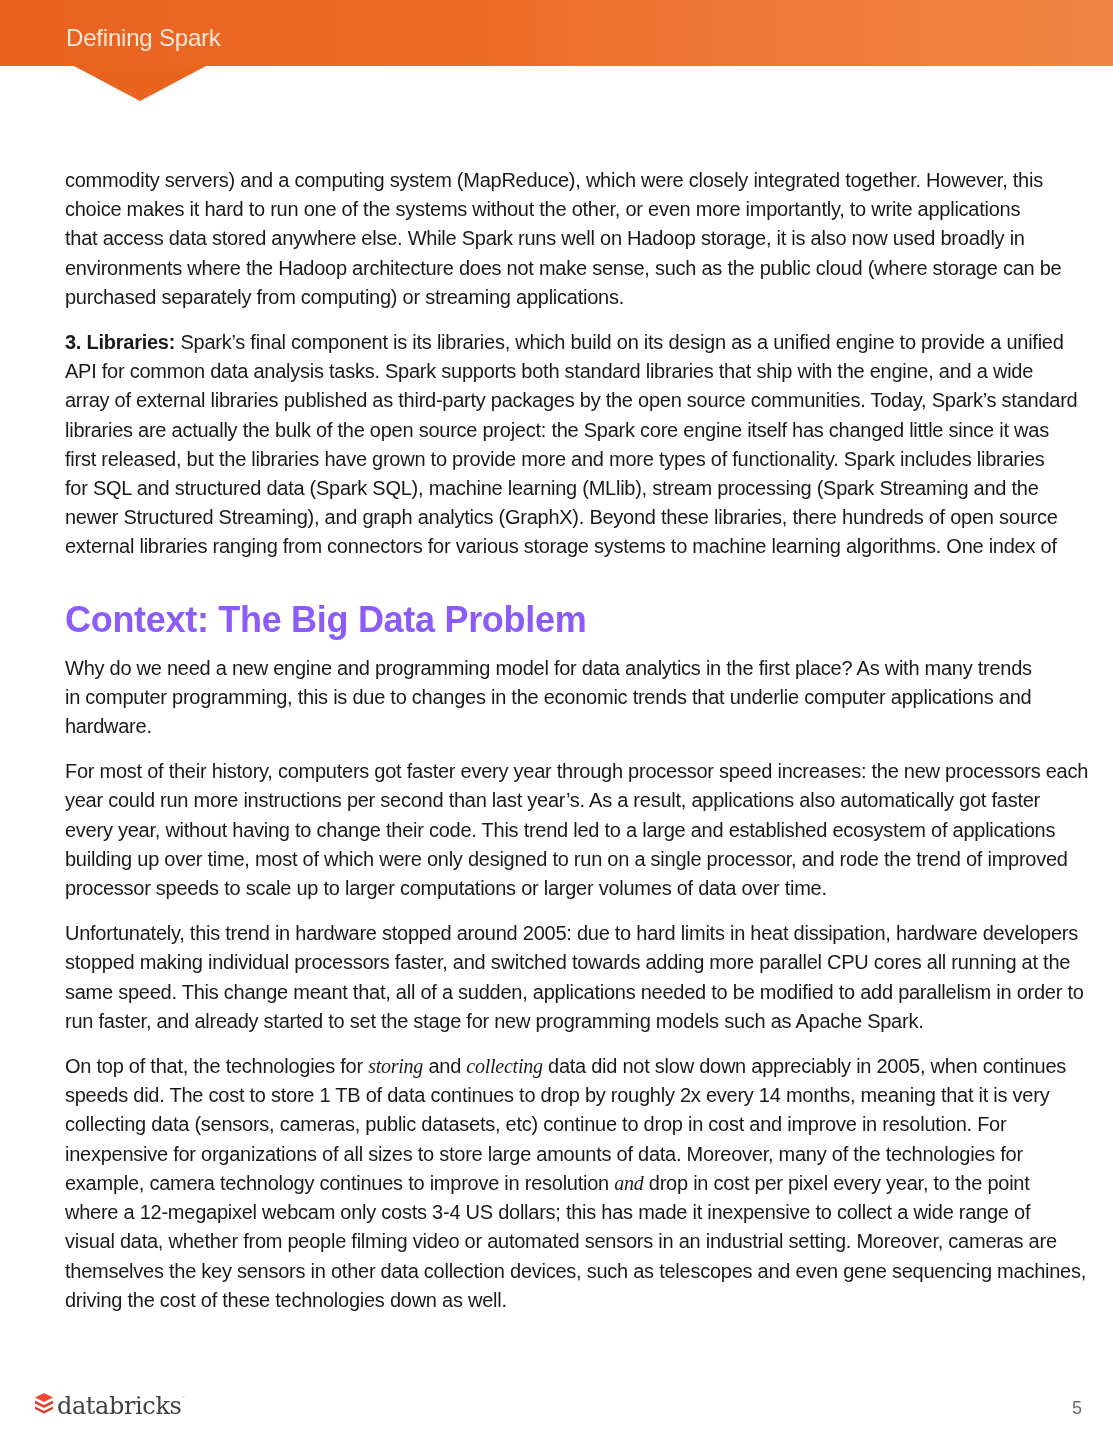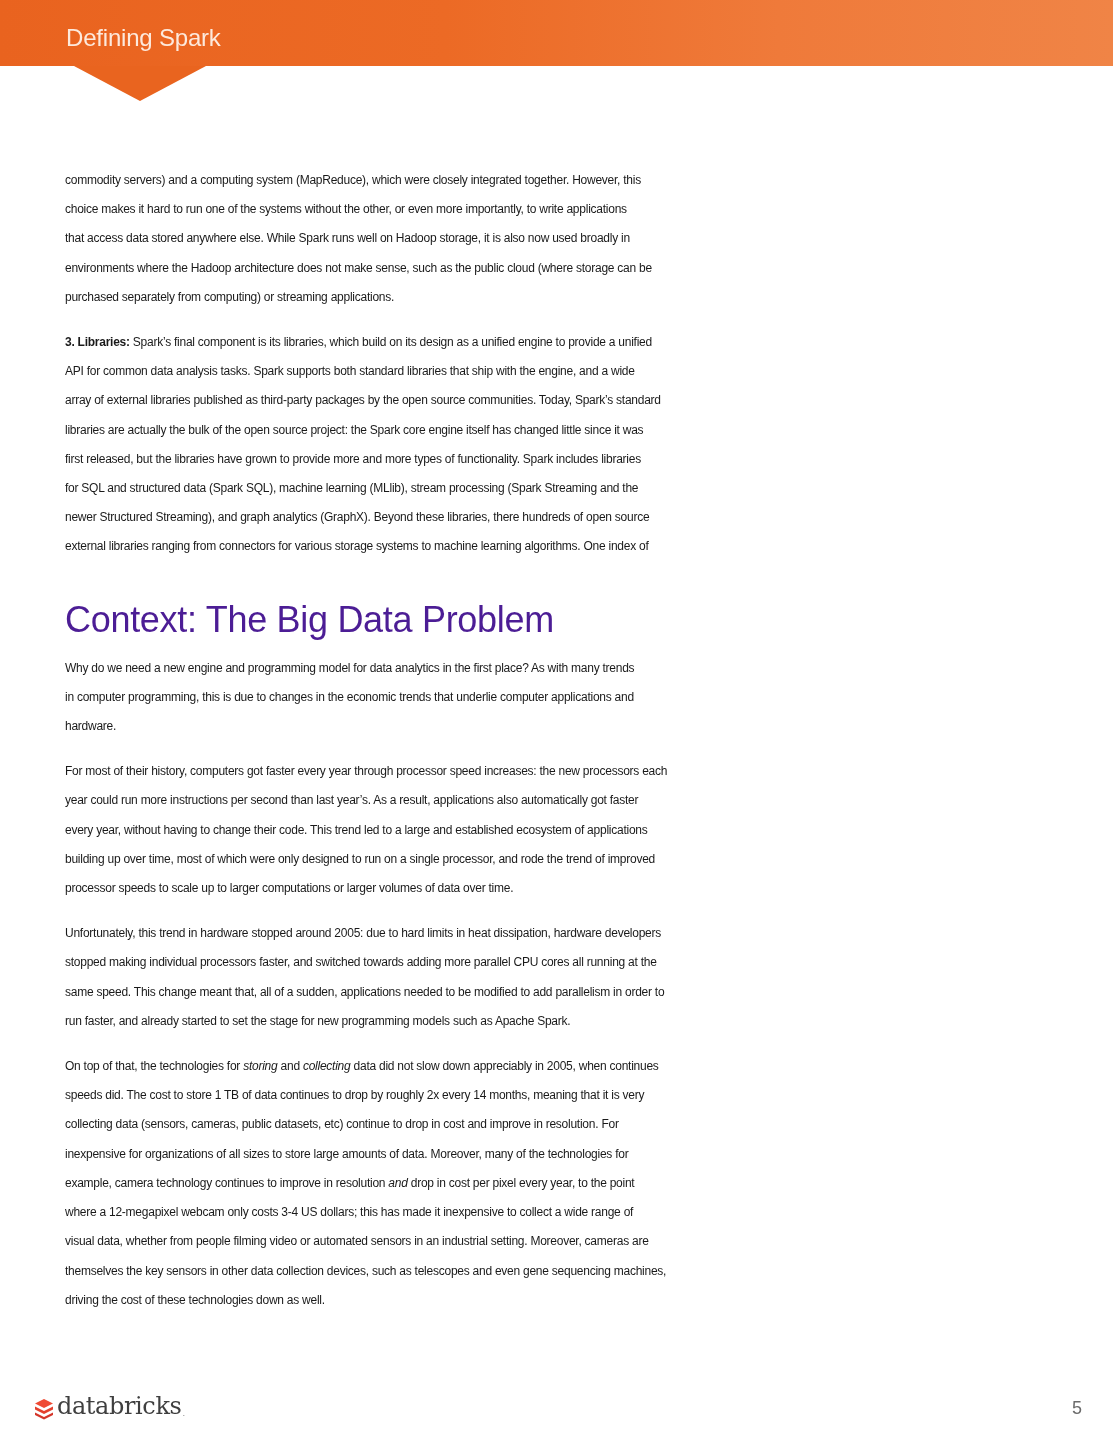--- a/index.html
+++ b/index.html
@@ -18,32 +18,32 @@
     border-top: 35px solid #e9641f;
   }
   .header-title {
     position: absolute; left: 66px; top: 24px;
     font-size: 24px; color: #fde9dc; font-weight: normal; letter-spacing: -0.2px;
   }
   .content {
     position: absolute; left: 65px; top: 166px; width: 990px;
   }
   .para {
-    font-size: 12px; line-height: 29.2px; margin: 0 0 16px 0;
+    font-size: 20px; line-height: 29.2px; margin: 0 0 16px 0;
     color: #1a1a1a; letter-spacing: -0.25px; white-space: nowrap;
   }
   .para .line { display: block; }
   .para b { font-weight: bold; }
-  .para i { font-style: italic; }
+  .para i { font-style: italic; font-family: Liberation Serif, serif; }
   .section-heading {
-    font-size: 36px; color: #4c1d95; font-weight: normal;
+    font-size: 36px; color: #8b5cf6; font-weight: bold;
     margin: 36px 0 12px 0; line-height: 44px; letter-spacing: -0.3px;
   }
   .footer-logo {
-    position: absolute; left: 34px; top: 1392px; display: flex; align-items: flex-end;
+    position: absolute; left: 34px; top: 1392px; display: flex; align-items: flex-start;
   }
   .footer-logo svg { display: block; }
   .logo-text {
     font-family: "DejaVu Serif", "Liberation Serif", serif;
     font-size: 24px; color: #3f3f3f; margin-left: 3px; letter-spacing: -0.4px;
   }
   .logo-tm { font-size: 8px; color: #777; vertical-align: top; margin-left: 1px; }
   .page-number {
     position: absolute; right: 31px; top: 1398px; font-size: 18px; color: #6b6b6b;
   }

